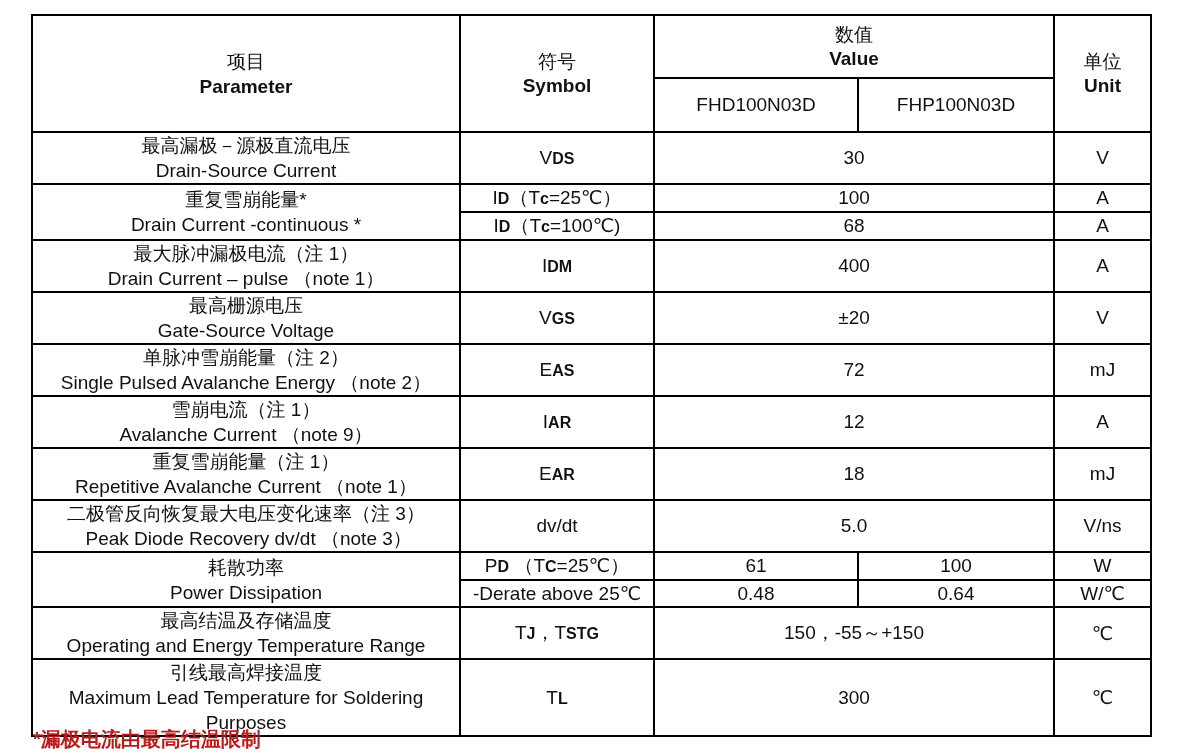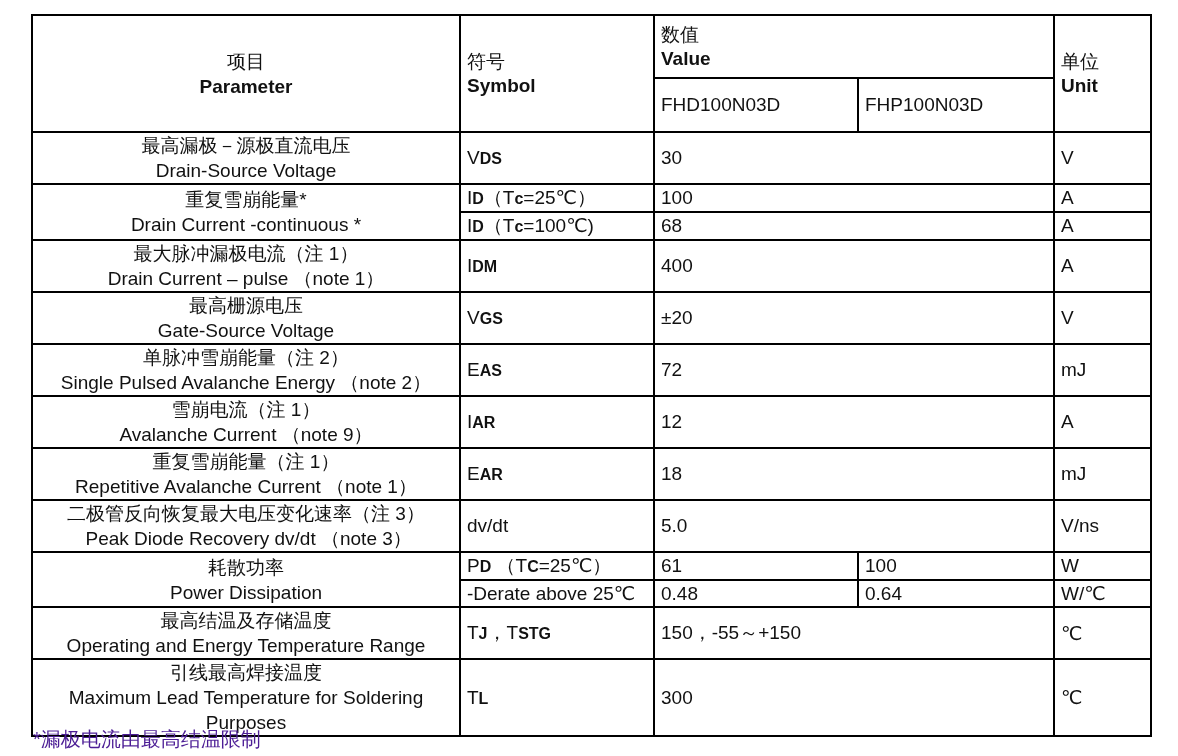--- a/index.html
+++ b/index.html
@@ -14,28 +14,28 @@
   }
   table.spec td {
     border:2px solid #000; font-size:19px; vertical-align:middle;
     padding:0 6px; overflow:hidden;
   }
   .rh1 { height:63px; }
   .rh2 { height:54px; }
   .r52 { height:52px; }
   .r27 { height:27px; }
   .r74 { height:74px; }
-  .c { }
+  .c { text-align:center; }
   .param { text-align:center; padding-left:8px; }
   .param .cn, .param .en { display:block; line-height:25px; white-space:pre-wrap; }
   .hdr-en { font-weight:bold; }
   .hdr2 { line-height:24px; }
   .sub { font-size:16px;font-weight:bold; }
   .footnote {
-    position:absolute; left:33px; top:726px; font-size:20px; color:#4c1d95;
+    position:absolute; left:33px; top:726px; font-size:20px; color:#b91c1c;font-weight:bold;
   }
 </style>
 </head>
 <body>
 
 <div class="page">
 
   <table class="spec">
     <colgroup>
       <col style="width:428px">
@@ -65,21 +65,21 @@
       </td>
     </tr>
     <tr class="rh2">
       <td class="c">FHD100N03D</td>
       <td class="c">FHP100N03D</td>
     </tr>
 
     <tr class="r52">
       <td class="param">
         <span class="cn">最高漏极－源极直流电压</span>
-        <span class="en">Drain-Source Voltage</span>
+        <span class="en">Drain-Source Current</span>
       </td>
       <td class="c"><span>V</span><span class="sub">DS</span></td>
       <td class="c" colspan="2">30</td>
       <td class="c">V</td>
     </tr>
 
     <tr class="r27">
       <td class="param" rowspan="2">
         <span class="cn">重复雪崩能量*</span>
         <span class="en">Drain Current -continuous *</span>

